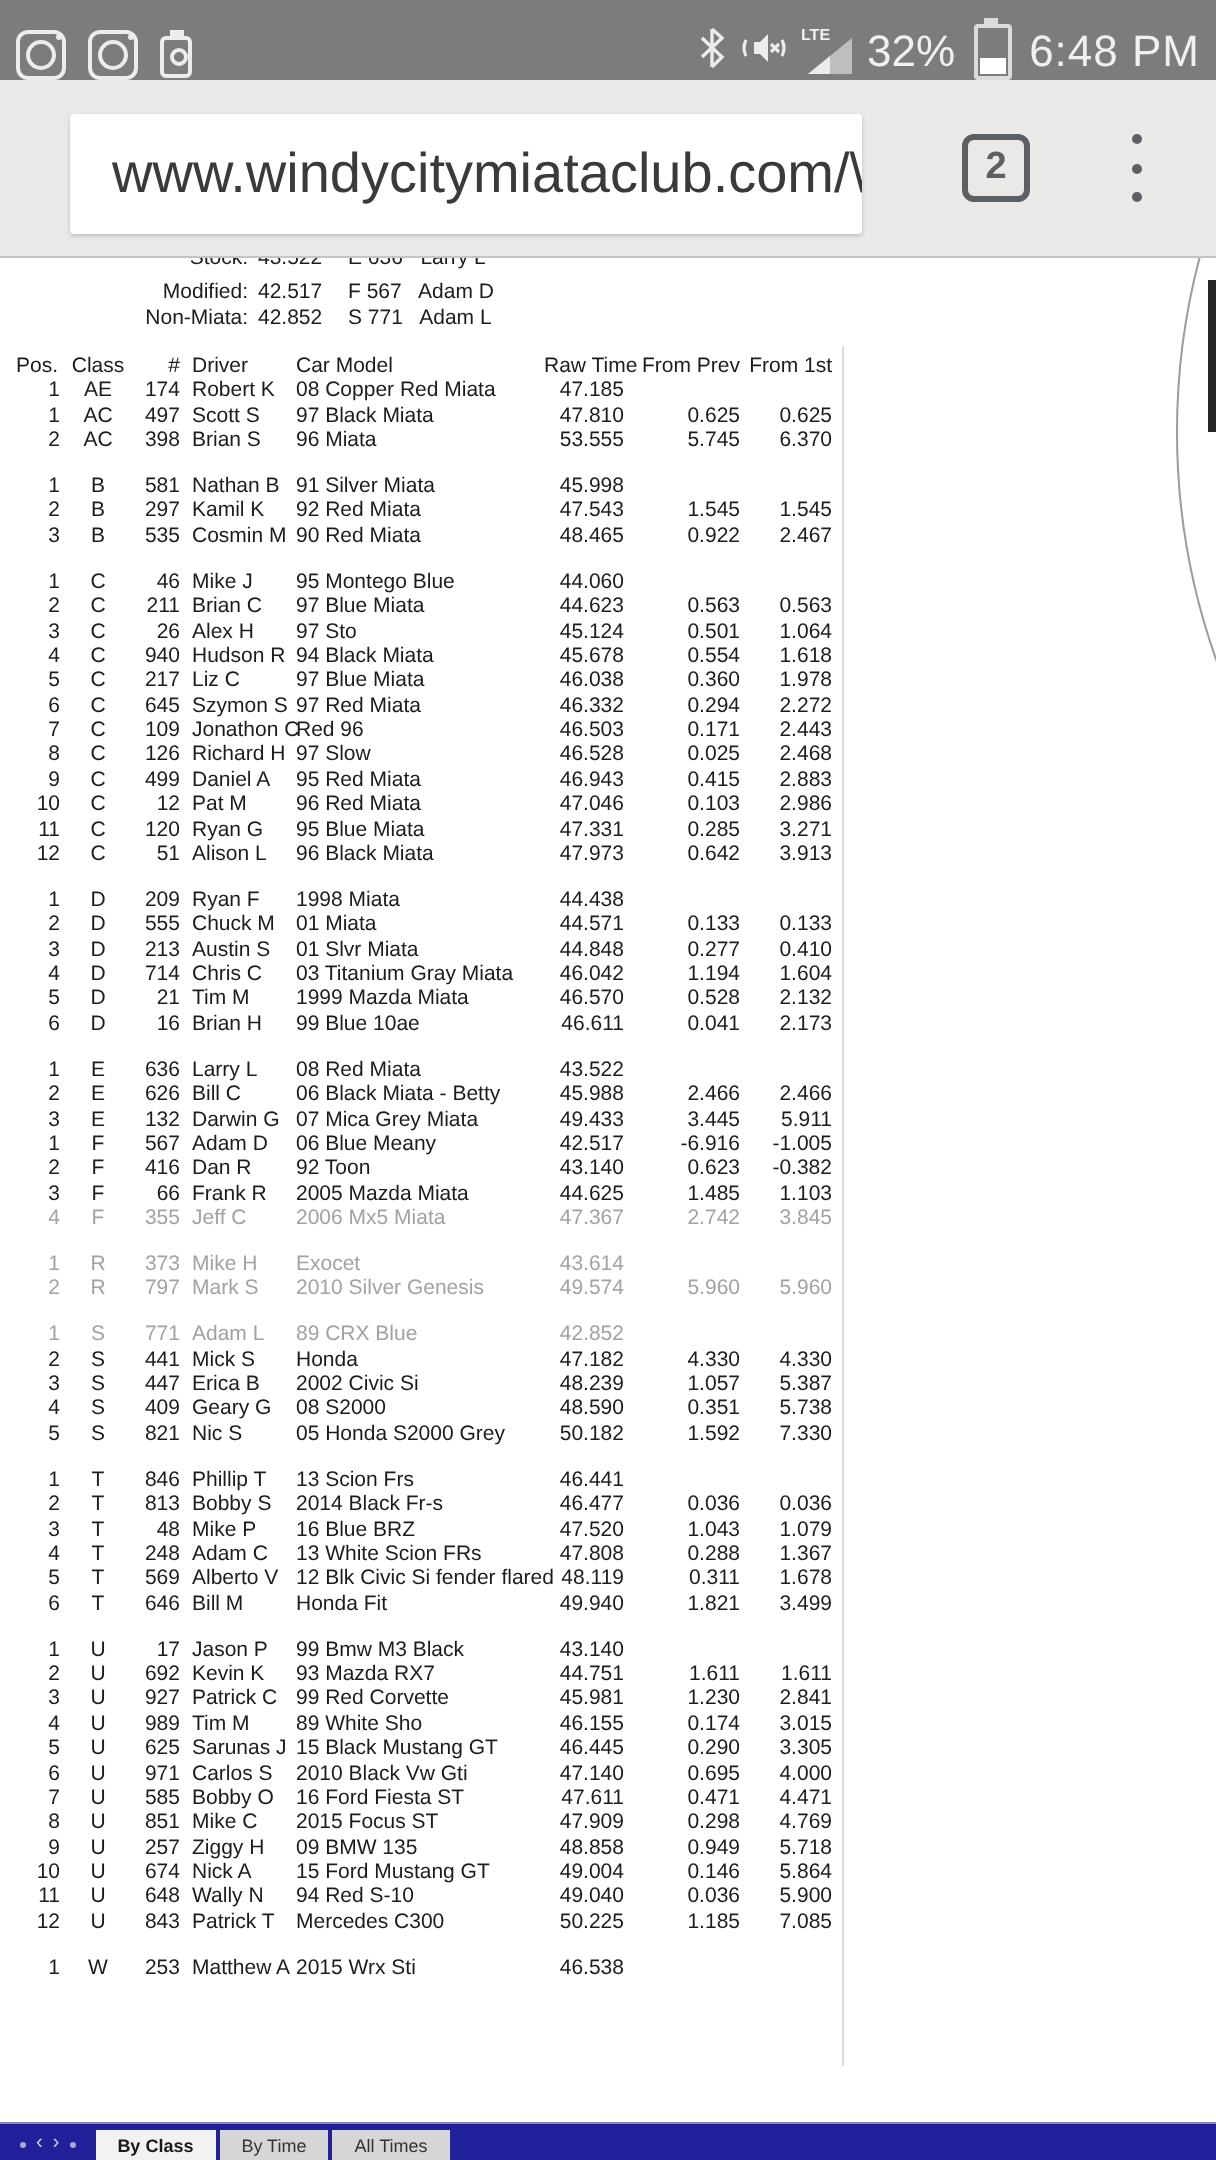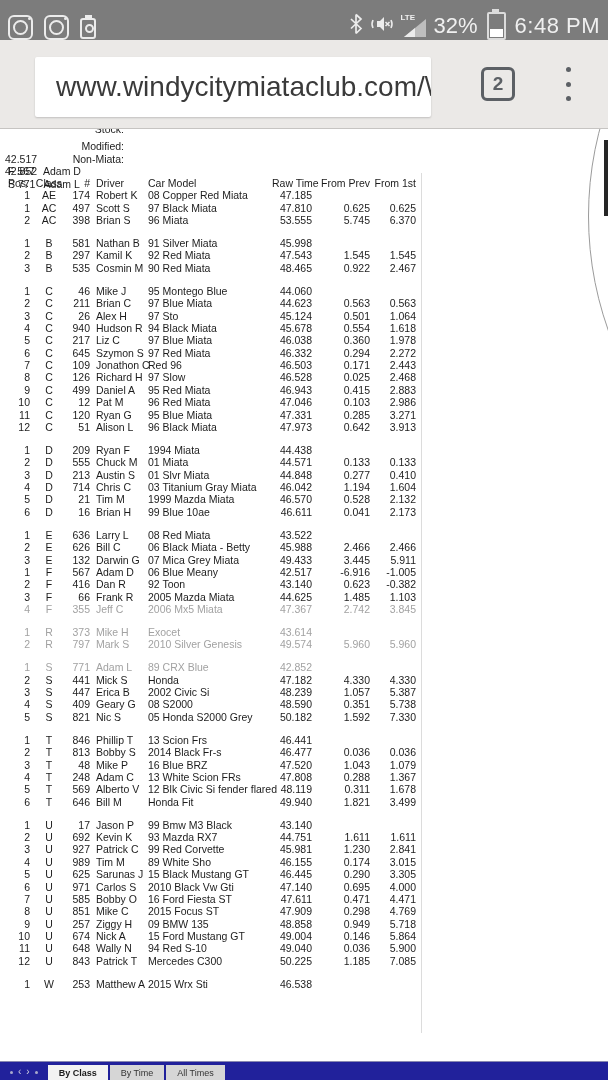--- a/index.html
+++ b/index.html
@@ -36,21 +36,21 @@
     align-items:center;justify-content:space-between;padding:3px 0;box-sizing:border-box;}
   .menu-dots span{width:5px;height:5px;border-radius:50%;background:#5c6065;}
   
   .page{position:absolute;top:129px;left:0;width:608px;height:931px;background:#fff;overflow:hidden;}
   .arc{position:absolute;width:680px;height:680px;border:1px solid #9b9b9b;border-radius:50%;left:588px;top:-254px;}
   .col-edge{position:absolute;left:421px;top:44px;height:860px;width:1px;background:#dcdcdc;}
   .scrollbar{position:absolute;top:140px;right:0;width:4px;height:76px;background:#262626;z-index:5;}
   .content{position:relative;font-size:10.5px;color:#1c1c1c;}
   .cut-row{height:8px;overflow:hidden;position:relative;}
   .cut-row .sum-row{position:relative;top:-6px;}
-  .sum-row{display:flex;line-height:12.5px;height:12.5px;white-space:pre;flex-direction:column;}
+  .sum-row{display:flex;line-height:12.5px;height:12.5px;white-space:pre;}
   .sum-label{width:124px;text-align:right;}
   .sum-value{margin-left:5px;width:37px;}
   .sum-entry{margin-left:8px;}
   .spacer3{height:3px;}
   .spacer12{height:12px;}
   .trow{display:flex;height:12.4px;line-height:12.4px;white-space:pre;padding-left:8px;}
   .trow.hdr{font-weight:normal;}
   .trow.muted{color:#a2a2a2;}
   .tgap{height:10.5px;}
   .c-pos{width:22px;text-align:right;}
@@ -158,21 +158,21 @@
         <div class="trow"><span class="c-pos">4</span><span class="c-cls">C</span><span class="c-num">940</span><span class="c-drv">Hudson R</span><span class="c-car">94 Black Miata</span><span class="c-raw">45.678</span><span class="c-prev">0.554</span><span class="c-first">1.618</span></div>
         <div class="trow"><span class="c-pos">5</span><span class="c-cls">C</span><span class="c-num">217</span><span class="c-drv">Liz C</span><span class="c-car">97 Blue Miata</span><span class="c-raw">46.038</span><span class="c-prev">0.360</span><span class="c-first">1.978</span></div>
         <div class="trow"><span class="c-pos">6</span><span class="c-cls">C</span><span class="c-num">645</span><span class="c-drv">Szymon S</span><span class="c-car">97 Red Miata</span><span class="c-raw">46.332</span><span class="c-prev">0.294</span><span class="c-first">2.272</span></div>
         <div class="trow"><span class="c-pos">7</span><span class="c-cls">C</span><span class="c-num">109</span><span class="c-drv">Jonathon C</span><span class="c-car">Red 96</span><span class="c-raw">46.503</span><span class="c-prev">0.171</span><span class="c-first">2.443</span></div>
         <div class="trow"><span class="c-pos">8</span><span class="c-cls">C</span><span class="c-num">126</span><span class="c-drv">Richard H</span><span class="c-car">97 Slow</span><span class="c-raw">46.528</span><span class="c-prev">0.025</span><span class="c-first">2.468</span></div>
         <div class="trow"><span class="c-pos">9</span><span class="c-cls">C</span><span class="c-num">499</span><span class="c-drv">Daniel A</span><span class="c-car">95 Red Miata</span><span class="c-raw">46.943</span><span class="c-prev">0.415</span><span class="c-first">2.883</span></div>
         <div class="trow"><span class="c-pos">10</span><span class="c-cls">C</span><span class="c-num">12</span><span class="c-drv">Pat M</span><span class="c-car">96 Red Miata</span><span class="c-raw">47.046</span><span class="c-prev">0.103</span><span class="c-first">2.986</span></div>
         <div class="trow"><span class="c-pos">11</span><span class="c-cls">C</span><span class="c-num">120</span><span class="c-drv">Ryan G</span><span class="c-car">95 Blue Miata</span><span class="c-raw">47.331</span><span class="c-prev">0.285</span><span class="c-first">3.271</span></div>
         <div class="trow"><span class="c-pos">12</span><span class="c-cls">C</span><span class="c-num">51</span><span class="c-drv">Alison L</span><span class="c-car">96 Black Miata</span><span class="c-raw">47.973</span><span class="c-prev">0.642</span><span class="c-first">3.913</span></div>
         <div class="tgap"></div>
-        <div class="trow"><span class="c-pos">1</span><span class="c-cls">D</span><span class="c-num">209</span><span class="c-drv">Ryan F</span><span class="c-car">1994 Miata</span><span class="c-raw">44.438</span><span class="c-prev"></span><span class="c-first"></span></div>
+        <div class="trow"><span class="c-pos">1</span><span class="c-cls">D</span><span class="c-num">209</span><span class="c-drv">Ryan F</span><span class="c-car">1998 Miata</span><span class="c-raw">44.438</span><span class="c-prev"></span><span class="c-first"></span></div>
         <div class="trow"><span class="c-pos">2</span><span class="c-cls">D</span><span class="c-num">555</span><span class="c-drv">Chuck M</span><span class="c-car">01 Miata</span><span class="c-raw">44.571</span><span class="c-prev">0.133</span><span class="c-first">0.133</span></div>
         <div class="trow"><span class="c-pos">3</span><span class="c-cls">D</span><span class="c-num">213</span><span class="c-drv">Austin S</span><span class="c-car">01 Slvr Miata</span><span class="c-raw">44.848</span><span class="c-prev">0.277</span><span class="c-first">0.410</span></div>
         <div class="trow"><span class="c-pos">4</span><span class="c-cls">D</span><span class="c-num">714</span><span class="c-drv">Chris C</span><span class="c-car">03 Titanium Gray Miata</span><span class="c-raw">46.042</span><span class="c-prev">1.194</span><span class="c-first">1.604</span></div>
         <div class="trow"><span class="c-pos">5</span><span class="c-cls">D</span><span class="c-num">21</span><span class="c-drv">Tim M</span><span class="c-car">1999 Mazda Miata</span><span class="c-raw">46.570</span><span class="c-prev">0.528</span><span class="c-first">2.132</span></div>
         <div class="trow"><span class="c-pos">6</span><span class="c-cls">D</span><span class="c-num">16</span><span class="c-drv">Brian H</span><span class="c-car">99 Blue 10ae</span><span class="c-raw">46.611</span><span class="c-prev">0.041</span><span class="c-first">2.173</span></div>
         <div class="tgap"></div>
         <div class="trow"><span class="c-pos">1</span><span class="c-cls">E</span><span class="c-num">636</span><span class="c-drv">Larry L</span><span class="c-car">08 Red Miata</span><span class="c-raw">43.522</span><span class="c-prev"></span><span class="c-first"></span></div>
         <div class="trow"><span class="c-pos">2</span><span class="c-cls">E</span><span class="c-num">626</span><span class="c-drv">Bill C</span><span class="c-car">06 Black Miata - Betty</span><span class="c-raw">45.988</span><span class="c-prev">2.466</span><span class="c-first">2.466</span></div>
         <div class="trow"><span class="c-pos">3</span><span class="c-cls">E</span><span class="c-num">132</span><span class="c-drv">Darwin G</span><span class="c-car">07 Mica Grey Miata</span><span class="c-raw">49.433</span><span class="c-prev">3.445</span><span class="c-first">5.911</span></div>
         <div class="trow"><span class="c-pos">1</span><span class="c-cls">F</span><span class="c-num">567</span><span class="c-drv">Adam D</span><span class="c-car">06 Blue Meany</span><span class="c-raw">42.517</span><span class="c-prev">-6.916</span><span class="c-first">-1.005</span></div>

